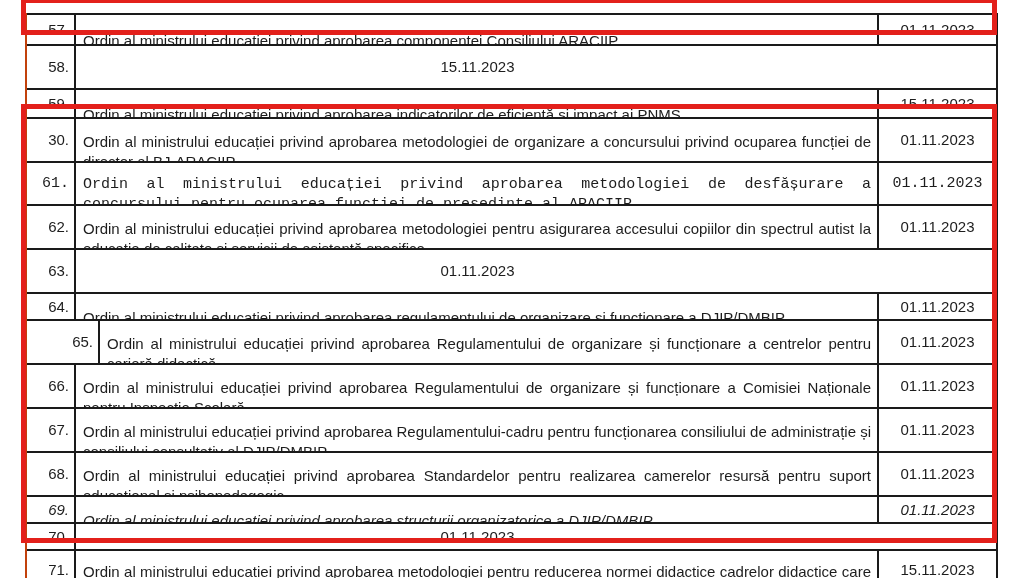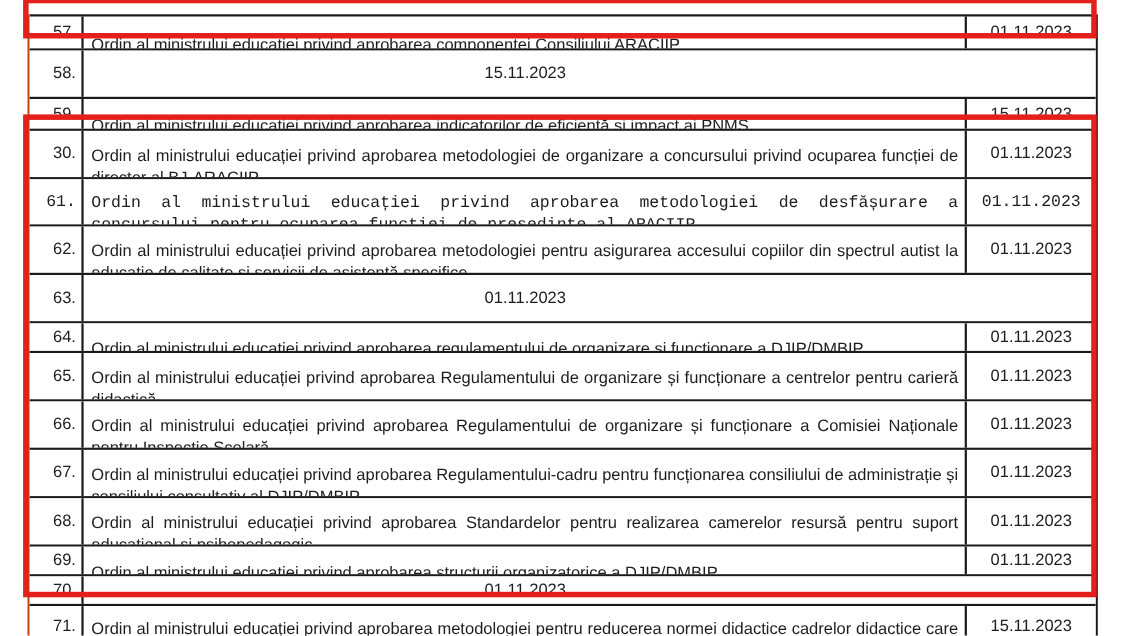--- a/index.html
+++ b/index.html
@@ -28,25 +28,25 @@
     background: #ffffff;
   }
   .row:nth-child(1)  { height: 33px; border-top: 2px solid #1a1a1a; }
   .row:nth-child(2)  { height: 44px; }
   .row:nth-child(3)  { height: 29px; }
   .row:nth-child(4)  { height: 44px; }
   .row:nth-child(5)  { height: 43px; font-family: Liberation Mono, monospace; }
   .row:nth-child(6)  { height: 44px; }
   .row:nth-child(7)  { height: 44px; }
   .row:nth-child(8)  { height: 27px; }
-  .row:nth-child(9)  { height: 44px; }
+  .row:nth-child(9)  { height: 44px; padding-left: 24px; }
   .row:nth-child(10) { height: 44px; }
   .row:nth-child(11) { height: 44px; }
   .row:nth-child(12) { height: 44px; }
-  .row:nth-child(13) { height: 27px; }
+  .row:nth-child(13) { height: 27px; font-style: italic; }
   .row:nth-child(14) { height: 27px; }
   .row:nth-child(15) { height: 40px; }
   .cell {
     display: flex;
     align-items: center;
     font-size: 15px;
     line-height: 20px;
     overflow: hidden;
   }
   .cell-num {

